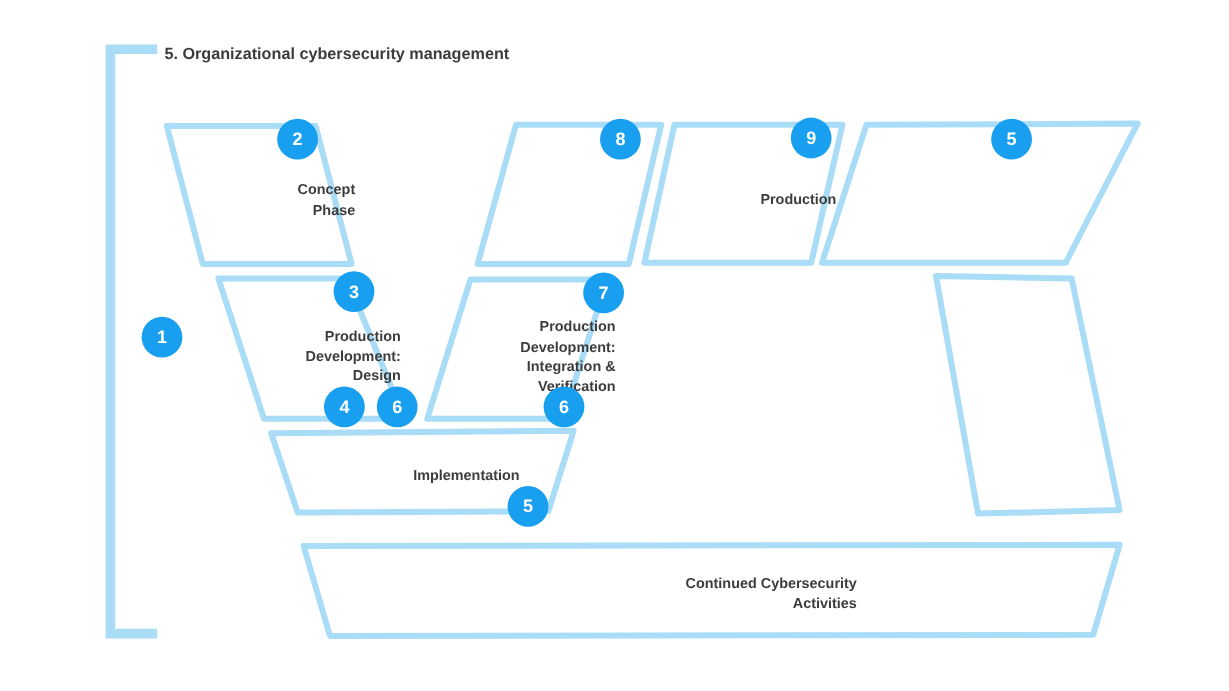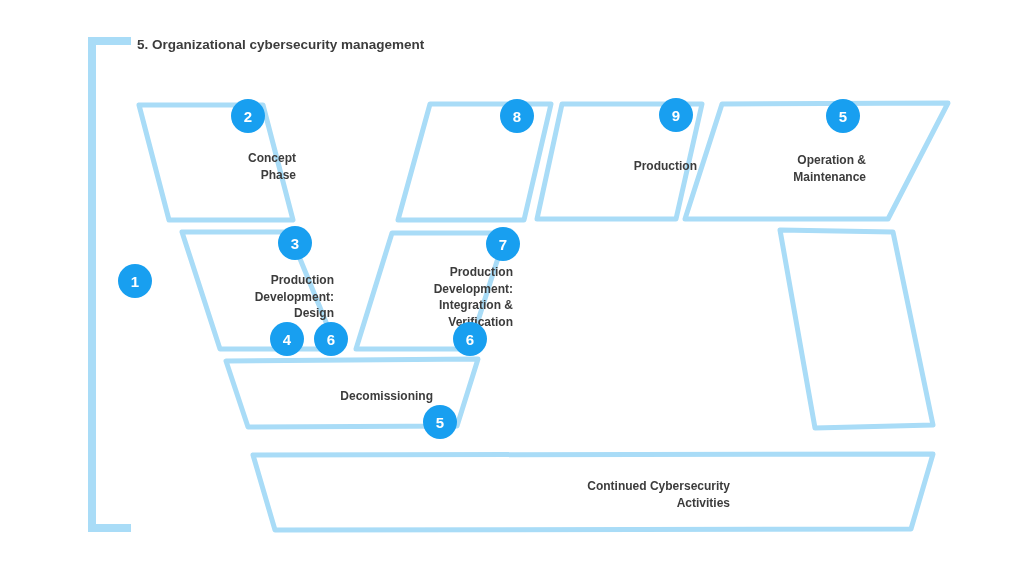--- a/index.html
+++ b/index.html
@@ -52,28 +52,26 @@
   <div class="legend">
     <div>5. Organizational cybersecurity management</div>
   </div>
 
   <div class="label" style="left:136px;top:150px;width:160px;">Concept
 Phase</div>
   <div class="label" style="left:174px;top:272px;width:160px;">Production
 Development:
 Design</div>
   <div class="label" style="left:537px;top:158px;width:160px;">Production</div>
-  <div class="label" style="left:706px;top:152px;width:160px;">Operation &amp;
-Maintenance</div>
   <div class="label" style="left:353px;top:264px;width:160px;">Production
 Development:
 Integration &amp;
 Verification</div>
-  <div class="label" style="left:273px;top:388px;width:160px;">Decomissioning</div>
-  <div class="label" style="left:490px;top:478px;width:240px;">Continued Cybersecurity
+  <div class="label" style="left:273px;top:388px;width:160px;">Implementation</div>
+  <div class="label" style="left:474px;top:478px;width:240px;">Continued Cybersecurity
 Activities</div>
 
   <div class="badge" style="left:118px;top:264px;">1</div>
   <div class="badge" style="left:231px;top:99px;">2</div>
   <div class="badge" style="left:278px;top:226px;">3</div>
   <div class="badge" style="left:270px;top:322px;">4</div>
   <div class="badge" style="left:423px;top:405px;">5</div>
   <div class="badge" style="left:314px;top:322px;">6</div>
   <div class="badge" style="left:453px;top:322px;">6</div>
   <div class="badge" style="left:486px;top:227px;">7</div>

